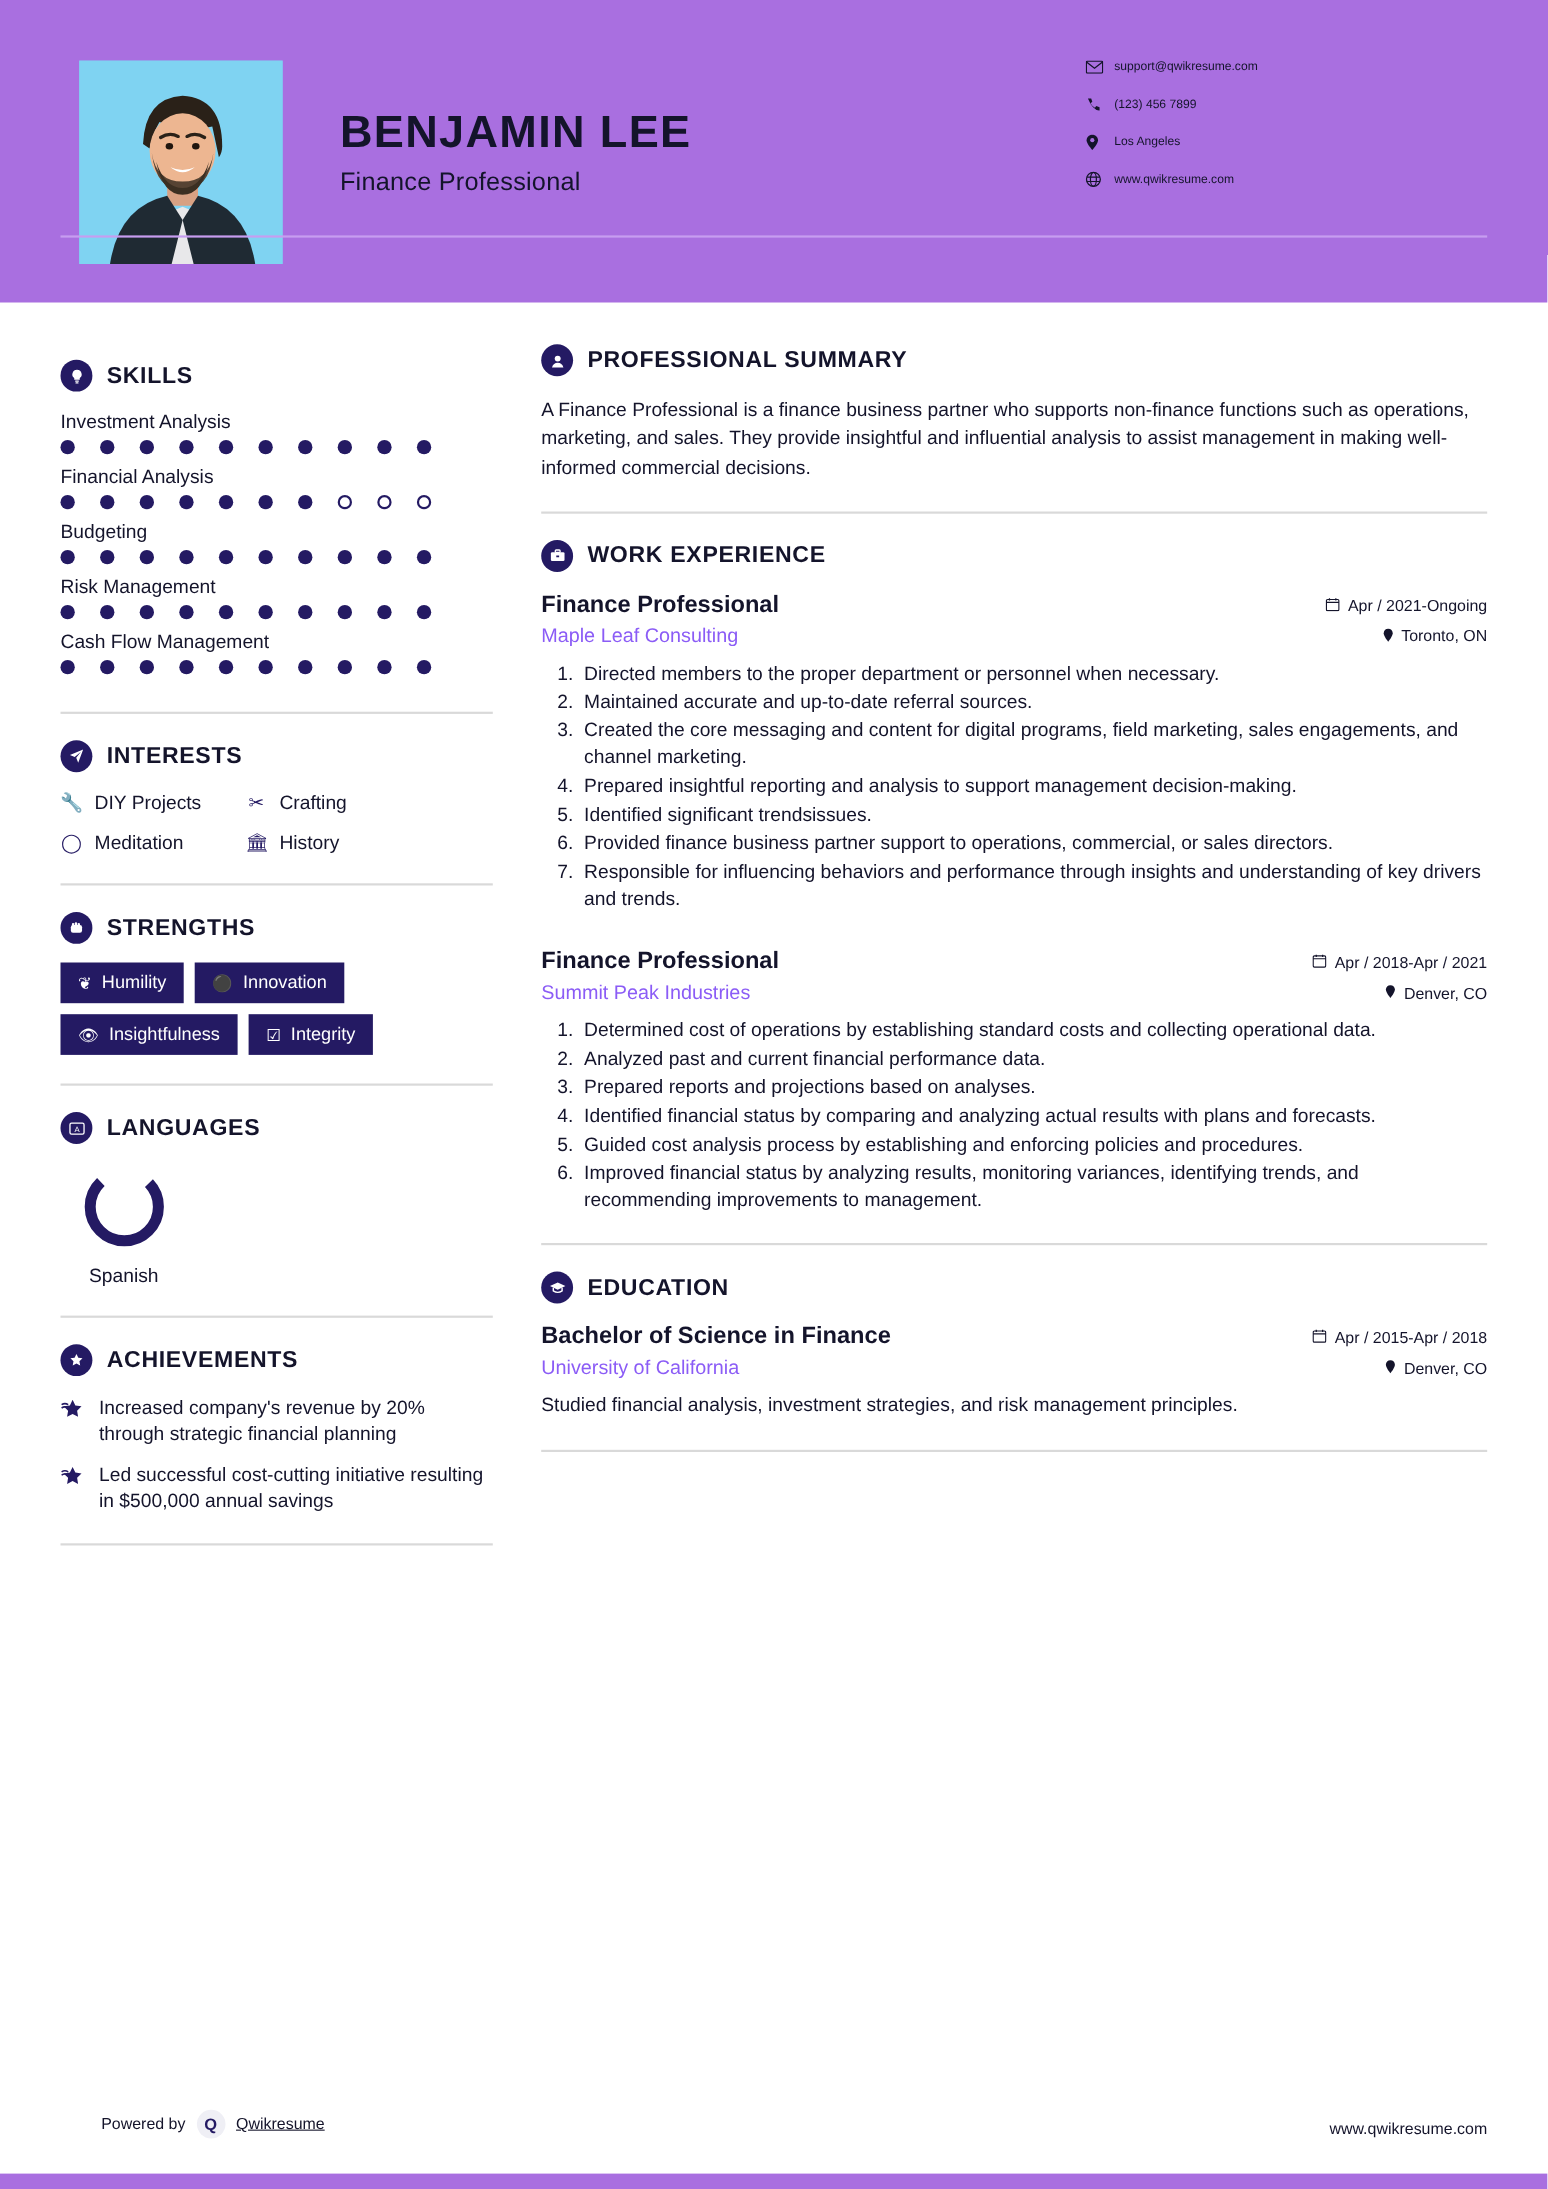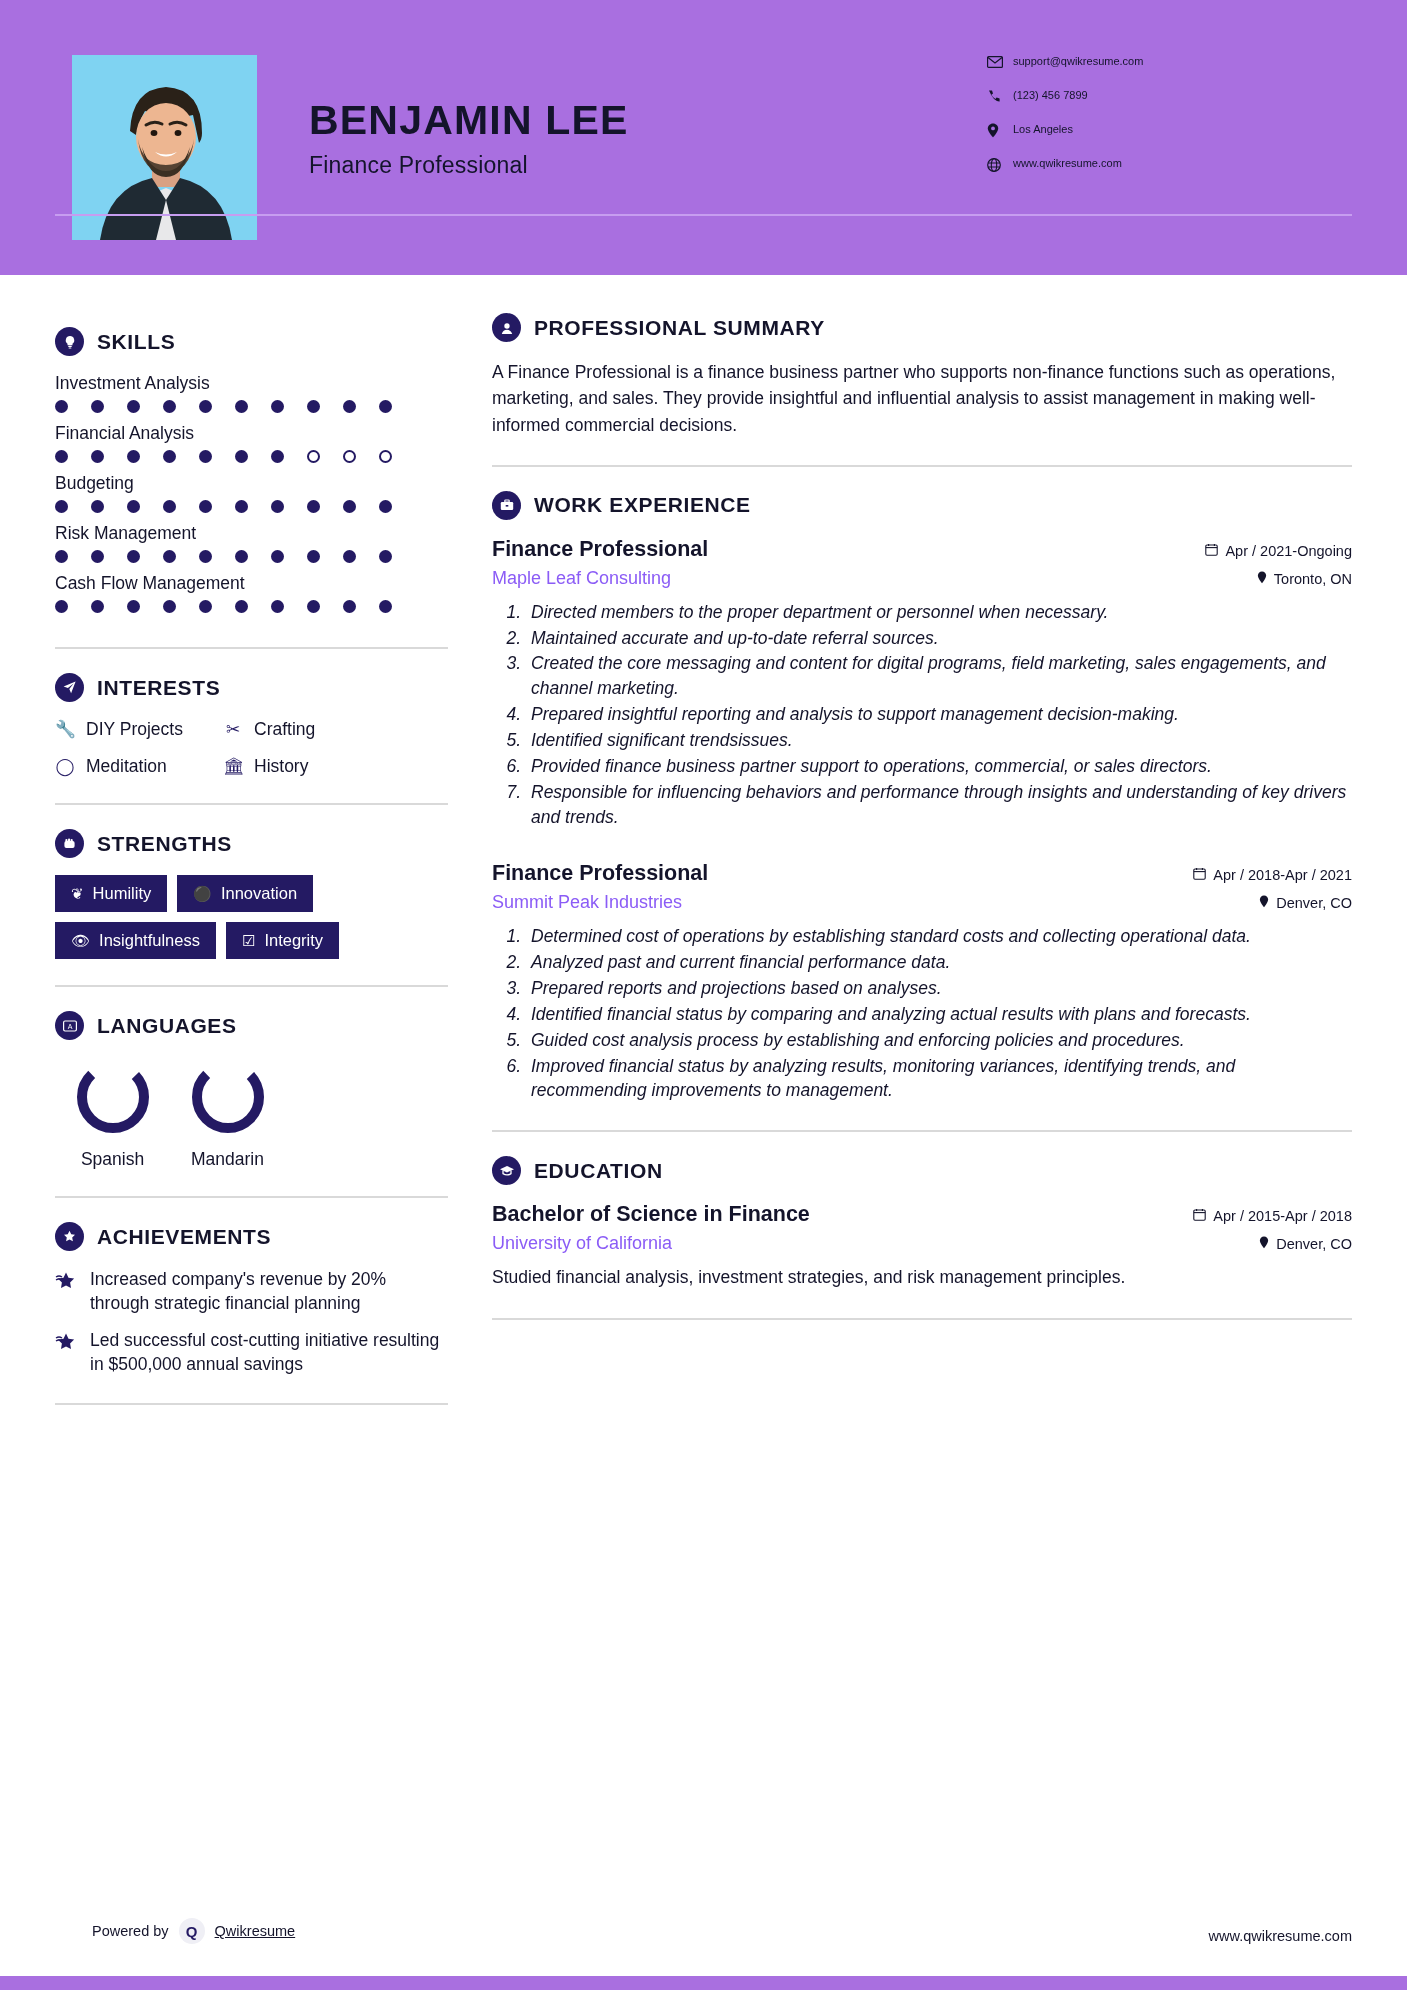--- a/index.html
+++ b/index.html
@@ -250,21 +250,20 @@
   .job-sub {
     display: flex;
     justify-content: space-between;
     align-items: baseline;
     margin-top: 6px;
   }
   .company { font-size: 18px; color: #8b5cf6; }
   ol.bullets {
     margin: 11px 0 0 34px;
     padding: 0;
-    font-style: italic;
   }
   ol.bullets li {
     font-size: 17.5px;
     line-height: 1.42;
     color: #14142b;
     margin-bottom: 1px;
     padding-left: 5px;
   }
   .job + .job { margin-top: 32px; }
 
@@ -655,26 +654,20 @@
               </svg>
           </span>
           <span class="sec-title">LANGUAGES</span>
         </div>
         <div class="langs">
           <div class="lang">
             <svg class="ring" width="80" height="80" viewBox="0 0 80 80">
               <circle cx="40" cy="40" r="31" fill="none" stroke="#241a63" stroke-width="10" stroke-dasharray="146 195" stroke-dashoffset="-25" transform="rotate(-90 40 40)" stroke-linecap="butt"></circle>
             </svg>
             <div class="lang-name">Spanish</div>
-          </div>
-          <div class="lang">
-            <svg class="ring" width="80" height="80" viewBox="0 0 80 80">
-              <circle cx="40" cy="40" r="31" fill="none" stroke="#241a63" stroke-width="10" stroke-dasharray="146 195" stroke-dashoffset="-25" transform="rotate(-90 40 40)" stroke-linecap="butt"></circle>
-            </svg>
-            <div class="lang-name">Mandarin</div>
           </div>
         </div>
       </div>
 
       <div class="divider"></div>
 
       <div>
         <div class="sec-head">
           <span class="sec-ico">
             <svg width="15" height="15" viewBox="0 0 15 15">

